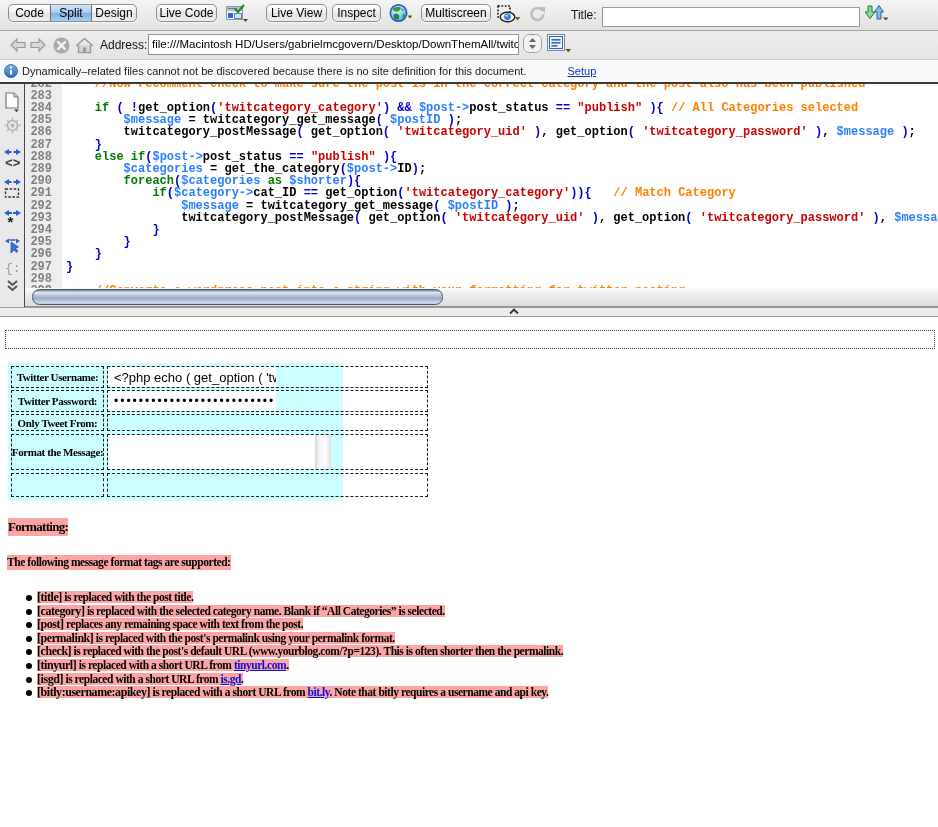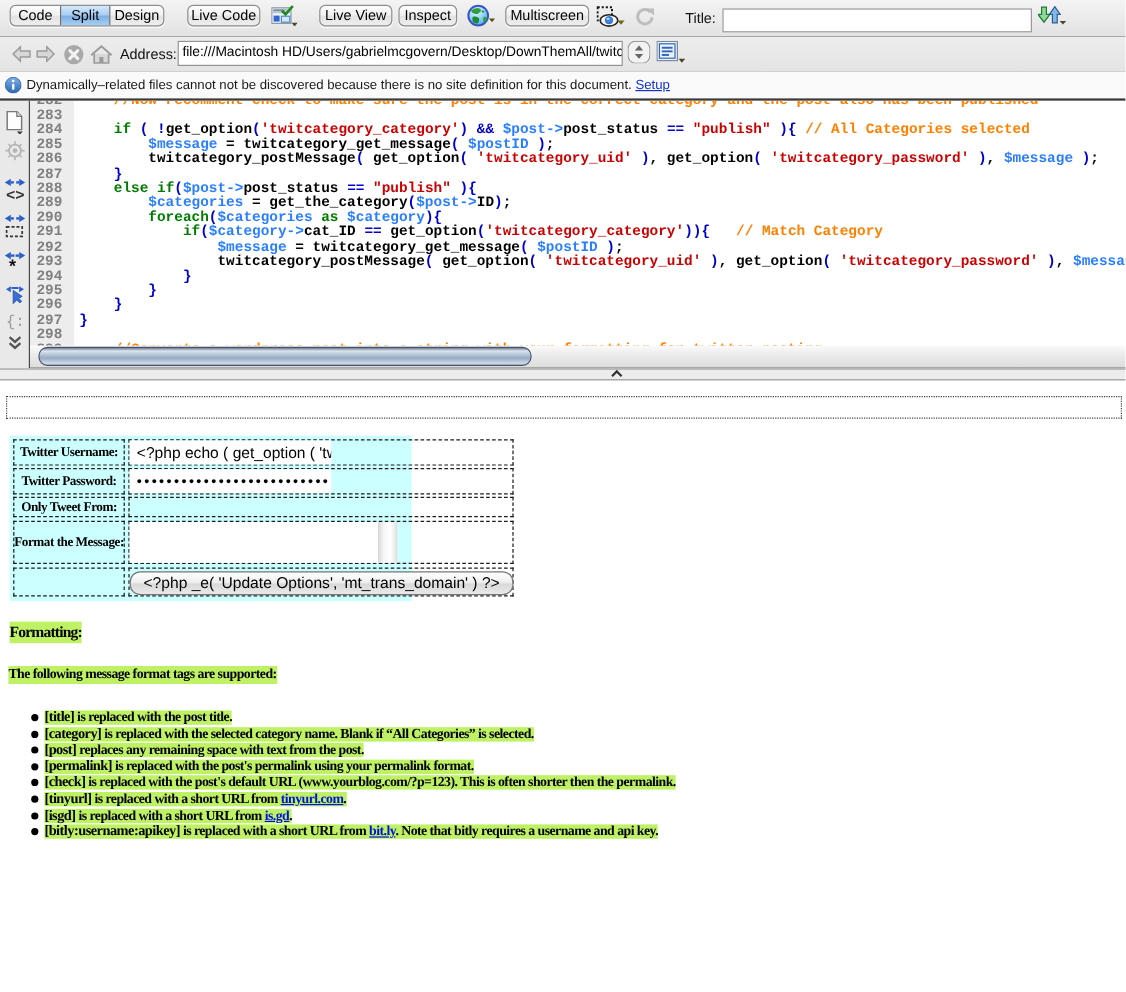--- a/index.html
+++ b/index.html
@@ -56,21 +56,21 @@
 .lbl{left:3px;width:91px;font-family:"Liberation Serif",serif;font-weight:bold;
      font-size:11px;text-align:center;color:#000;display:flex;align-items:center;justify-content:center;
      letter-spacing:-.4px;white-space:nowrap;}
 .rcell{left:99px;width:319px;}
 .wfield{position:absolute;left:0;top:0;height:100%;background:#fff;font-size:13px;
      display:flex;align-items:center;padding-left:6px;box-sizing:border-box;overflow:hidden;white-space:nowrap;}
 #ubtn{position:absolute;left:100px;top:113px;width:318px;height:18px;border:1px solid #777;
   border-radius:9px;background:linear-gradient(#ffffff,#efefef 45%,#d9d9d9 55%,#e9e9e9);
   font-size:13px;text-align:center;line-height:17px;overflow:hidden;white-space:nowrap;}
 
-.hl{background:#bef264;}
+.hl{background:#fca5a5;}
 .bl{font-family:"Liberation Serif",serif;color:#000;}
 #fmthead{position:absolute;left:8px;top:200px;font-size:13px;font-weight:bold;letter-spacing:-.7px;line-height:18px;}
 #intro{position:absolute;left:7px;top:237px;font-size:11.5px;font-weight:bold;letter-spacing:-.45px;line-height:14.5px;}
 .li{position:absolute;left:37px;font-size:11.5px;font-weight:bold;letter-spacing:-.45px;height:31px;line-height:13.6px;white-space:nowrap;}
 .li b{font-size:12px;}
 .li::before{content:"";position:absolute;left:-11px;top:4px;width:6px;height:6px;border-radius:3px;background:#000;}
 .lk{color:#0011dd;text-decoration:underline;}
 </style>
 </head>
 <body>
@@ -170,21 +170,21 @@
     <defs>
         <linearGradient id="ig" x1="0" y1="0" x2="0" y2="1">
       <stop offset="0" stop-color="#7fb2e8"></stop>
           <stop offset="1" stop-color="#2a66b8"></stop>
         </linearGradient>
       </defs>
     <circle cx="7" cy="7" r="6.6" fill="url(#ig)" stroke="#1d4f96" stroke-width="0.6"></circle>
     <rect x="6" y="5.8" width="2" height="5" rx="0.8" fill="#fff"></rect>
     <circle cx="7" cy="3.6" r="1.1" fill="#fff"></circle>
   </svg>
-  <div class="abs" style="left:22px;top:5px;">Dynamically–related files cannot not be discovered because there is no site definition for this document. <span class="lk" style="color:#1133cc;">Setup</span></div>
+  <div class="abs" style="left:22px;top:5px;">Dynamically–related files cannot not be discovered because there is no site definition for this document. <span class="lk" style="color:#1133cc;margin-left:38px;">Setup</span></div>
 </div>
 
 <div class="abs" id="codetb">
   <svg class="abs" style="left:5px;top:8px;" width="16" height="20" viewBox="0 0 16 20">
     <path d="M1 1 L9 1 L13 5 L13 16 L1 16 Z" fill="#fdfdfd" stroke="#777" stroke-width="1.2"></path>
     <path d="M9 1 L9 5 L13 5" fill="#cce0f0" stroke="#777" stroke-width="1"></path>
     <path d="M9 17.5 l5 0 l-2.5 2.5 z" fill="#333"></path>
   </svg>
   <svg class="abs" style="left:4px;top:33px;" width="17" height="17" viewBox="0 0 17 17">
     <circle cx="8.5" cy="8.5" r="5" fill="none" stroke="#b5b5b5" stroke-width="1.6"></circle>
@@ -250,21 +250,21 @@
   </div>
 <div class="abs" id="code">
     <pre><span class="cm">	//Now recomment check to make sure the post is in the correct category and the post also has been published</span>
 
 	<span class="kw">if</span> <span class="br">(</span> <span class="br">!</span>get_option<span class="br">(</span><span class="st">'twitcategory_category'</span><span class="br">)</span> <span class="br">&amp;&amp;</span> <span class="vr">$post-&gt;</span>post_status <span class="br">==</span> <span class="st">"publish"</span> <span class="br">){</span> <span class="cm">// All Categories selected</span>
 		<span class="vr">$message</span> = twitcategory_get_message<span class="br">(</span> <span class="vr">$postID</span> <span class="br">)</span>;
 		twitcategory_postMessage<span class="br">(</span> get_option<span class="br">(</span> <span class="st">'twitcategory_uid'</span> <span class="br">)</span>, get_option<span class="br">(</span> <span class="st">'twitcategory_password'</span> <span class="br">)</span>, <span class="vr">$message</span> <span class="br">)</span>;
 	<span class="br">}</span>
 	<span class="kw">else</span> <span class="kw">if</span><span class="br">(</span><span class="vr">$post-&gt;</span>post_status <span class="br">==</span> <span class="st">"publish"</span> <span class="br">){</span>
 		<span class="vr">$categories</span> = get_the_category<span class="br">(</span><span class="vr">$post-&gt;</span>ID<span class="br">)</span>;
-		<span class="kw">foreach</span><span class="br">(</span><span class="vr">$categories</span> <span class="kw">as</span> <span class="vr">$category</span><span class="br">){</span>
+		<span class="kw">foreach</span><span class="br">(</span><span class="vr">$categories</span> <span class="kw">as</span> <span class="vr">$shorter</span><span class="br">){</span>
 			<span class="kw">if</span><span class="br">(</span><span class="vr">$category-&gt;</span>cat_ID <span class="br">==</span> get_option<span class="br">(</span><span class="st">'twitcategory_category'</span><span class="br">)){</span>   <span class="cm">// Match Category</span>
 				<span class="vr">$message</span> = twitcategory_get_message<span class="br">(</span> <span class="vr">$postID</span> <span class="br">)</span>;
 				twitcategory_postMessage<span class="br">(</span> get_option<span class="br">(</span> <span class="st">'twitcategory_uid'</span> <span class="br">)</span>, get_option<span class="br">(</span> <span class="st">'twitcategory_password'</span> <span class="br">)</span>, <span class="vr">$message</span> <span class="br">)</span>;
 			<span class="br">}</span>
 		<span class="br">}</span>
 	<span class="br">}</span>
 <span class="br">}</span>
 
 	<span class="cm">//Converts a wordpress post into a string with your formatting for twitter posting</span></pre>
   </div>
@@ -291,21 +291,20 @@
       </div>
     <div class="cell lbl" style="top:51px;height:15px;">Only Tweet From:</div>
     <div class="cell rcell" style="top:51px;height:15px;"></div>
     <div class="cell lbl" style="top:71px;height:34px;">Format the Message:</div>
     <div class="cell rcell" style="top:71px;height:34px;">
         <div class="wfield" style="width:209px;"></div>
        <div style="position:absolute;left:207px;top:0;width:16px;height:100%;background:linear-gradient(90deg,#d6d6d6 0%,#f6f6f6 30%,#ffffff 65%,#dedede 100%);"></div>
       </div>
     <div class="cell lbl" style="top:110px;height:22px;"></div>
     <div class="cell rcell" style="top:110px;height:22px;"></div>
-    <div id="ubtn">&lt;?php _e( 'Update Options', 'mt_trans_domain' ) ?&gt;</div>
   </div>
   <div class="bl hl" id="fmthead">Formatting:</div>
   <div class="bl hl" id="intro">The following message format tags are supported:</div>
   <div class="bl li" style="top:273px;"><span class="hl"><b>[title]</b> is replaced with the post title.</span></div>
   <div class="bl li" style="top:286.6px;"><span class="hl"><b>[category]</b> is replaced with the selected category name. Blank if “All Categories” is selected.</span></div>
   <div class="bl li" style="top:300.2px;"><span class="hl"><b>[post]</b> replaces any remaining space with text from the post.</span></div>
   <div class="bl li" style="top:313.8px;"><span class="hl"><b>[permalink]</b> is replaced with the post's permalink using your permalink format.</span></div>
   <div class="bl li" style="top:327.4px;"><span class="hl"><b>[check]</b> is replaced with the post's default URL (www.yourblog.com/?p=123). This is often shorter then the permalink.</span></div>
   <div class="bl li" style="top:341px;"><span class="hl"><b>[tinyurl]</b> is replaced with a short URL from <span class="lk">tinyurl.com</span>.</span></div>
   <div class="bl li" style="top:354.6px;"><span class="hl"><b>[isgd]</b> is replaced with a short URL from <span class="lk">is.gd</span>.</span></div>

